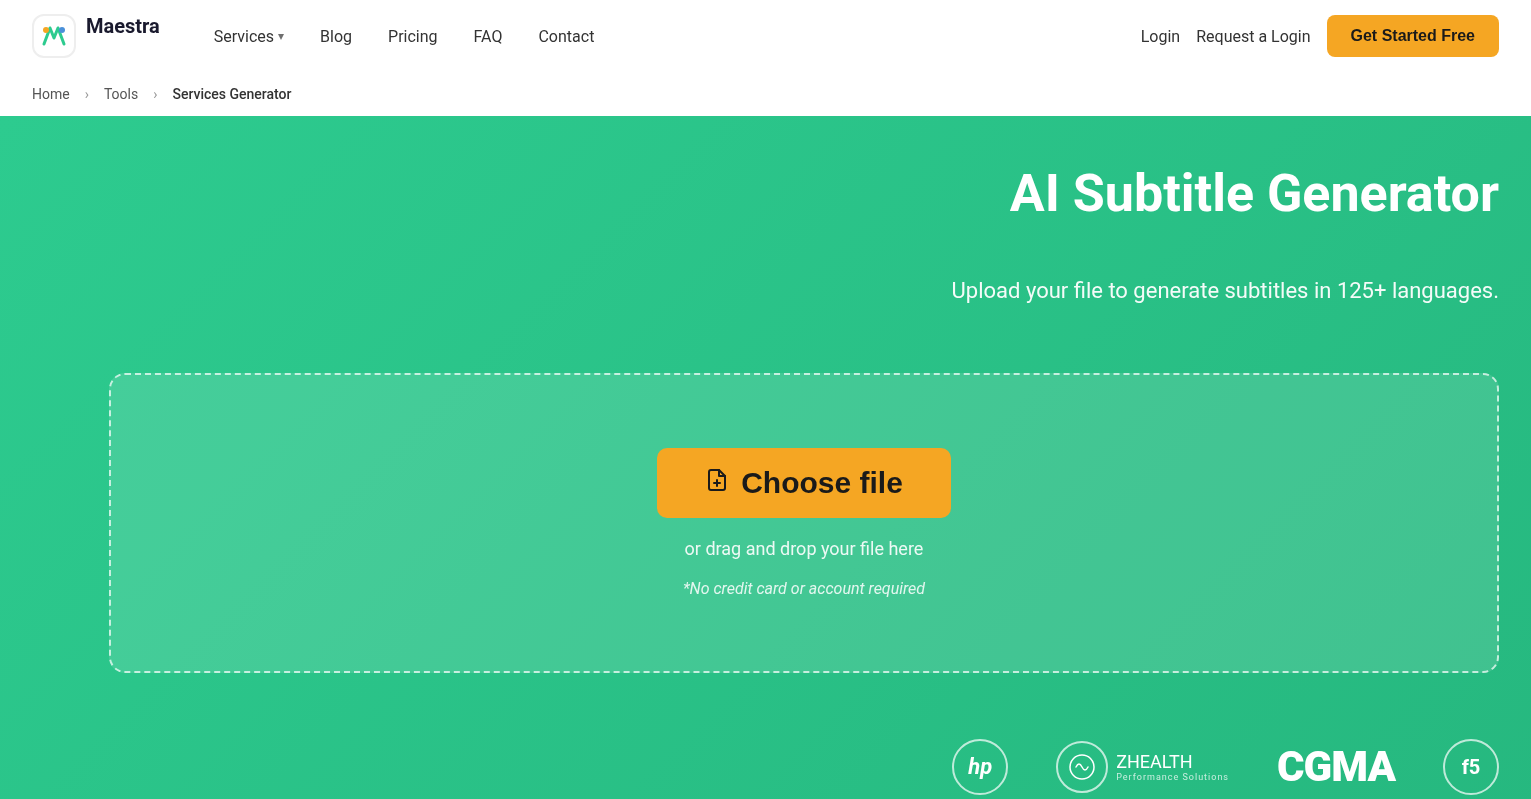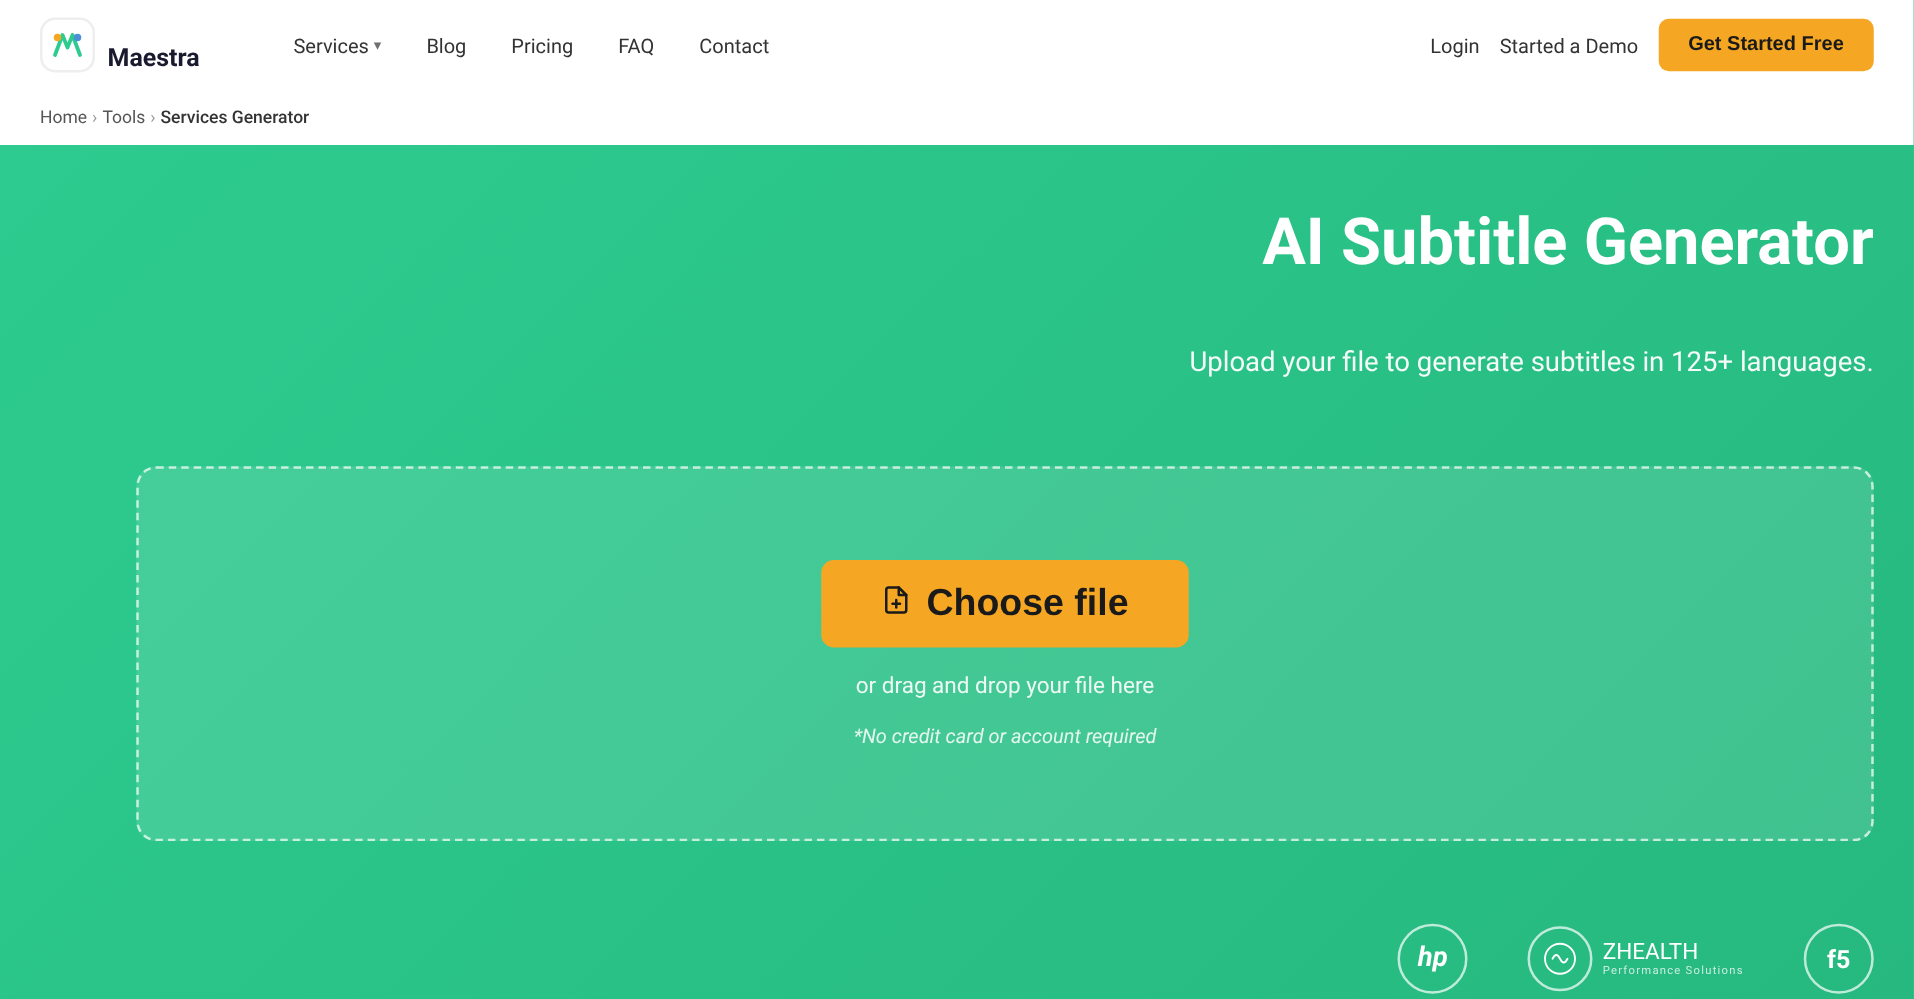--- a/index.html
+++ b/index.html
@@ -9,23 +9,23 @@
     .navbar {
       background: #fff;
       display: flex;
       align-items: center;
       padding: 0 32px;
       height: 72px;
       box-shadow: 0 1px 4px rgba(0,0,0,0.08);
     }
     .logo-wrap {
       display: flex;
-      align-items: flex-end;
+      align-items: flex-start;
       gap: 10px;
-      margin-right: 61px;
+      margin-right: 40px;
       text-decoration: none;
     }
     .logo-icon {
       width: 44px;
       height: 44px;
       border-radius: 12px;
       background: #fff;
       border: 2px solid #eee;
       display: flex;
       align-items: center;
@@ -79,21 +79,21 @@
       padding: 12px 24px;
       font-size: 16px;
       font-weight: 600;
       cursor: pointer;
     }
 
     
     .breadcrumb {
       display: flex;
       align-items: center;
-      gap: 4px;
+      gap: 15px;
       padding: 14px 32px;
       background: #fff;
       font-size: 14px;
       color: #555;
     }
     .breadcrumb a { color: #555; text-decoration: none; }
     .breadcrumb-sep { color: #999; }
     .breadcrumb-current { color: #333; font-weight: 500; }
 
     
@@ -272,21 +272,21 @@
     <a class="nav-link" href="#">
       <span>FAQ</span>
     </a>
     <a class="nav-link" href="#">
       <span>Contact</span>
     </a>
   </div>
 
   <div class="nav-right">
     <a class="nav-login" href="#">Login</a>
-    <a class="nav-demo" href="#">Started a Demo</a>
+    <a class="nav-demo" href="#">Request a Login</a>
     <button class="btn-get-started">Get Started Free</button>
   </div>
 </nav>
 
 <div class="breadcrumb">
   <a href="#">Home</a>
   <span class="breadcrumb-sep">›</span>
   <a href="#">Tools</a>
   <span class="breadcrumb-sep">›</span>
   <span class="breadcrumb-current">Services Generator</span>
@@ -322,16 +322,17 @@
           <circle cx="15" cy="15" r="12" stroke="white" stroke-width="1.5"></circle>
           <path d="M9 15 Q12 9 15 15 Q18 21 21 15" stroke="white" stroke-width="1.5" fill="none" stroke-linecap="round"></path>
         </svg>
       </div>
       <div>
         <div class="zhealth-text">ZHEALTH</div>
         <div class="zhealth-sub">Performance Solutions</div>
       </div>
     </div>
 
+    <div class="cgma-text">CGMA</div>
 
     <div class="f5-logo">f5</div>
   </div>
 </main>
 
 </body></html>

